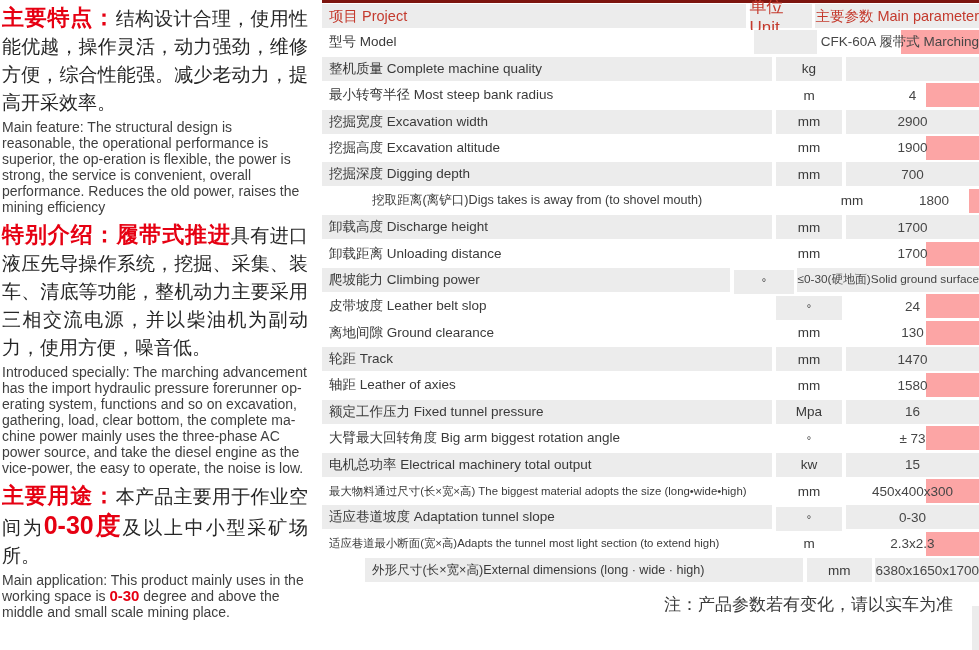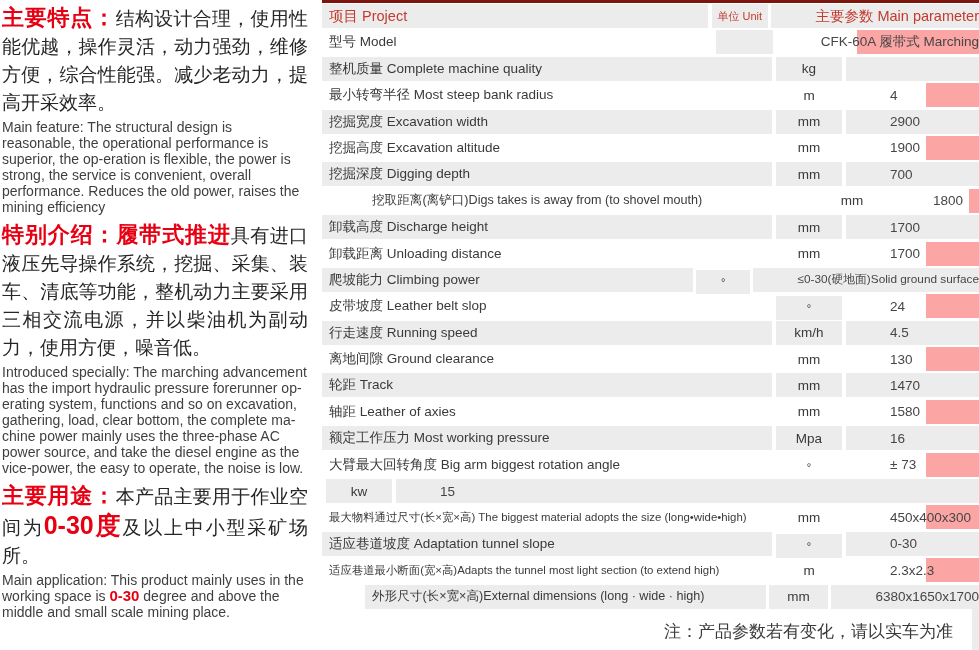--- a/index.html
+++ b/index.html
@@ -21,33 +21,33 @@
   .top-line{height:2.5px;background:#7d150f;margin-bottom:1.5px;}
   .t-row{display:flex;height:24px;margin-bottom:2.4px;}
   .cell{display:flex;align-items:center;}
   .c-project{width:450px;background:#fff;padding-left:7px;box-sizing:border-box;
              font-size:13.5px;color:#3a3a3a;white-space:nowrap;overflow:visible;}
   .c-gap{width:4px;background:#fff;}
   .c-unit{width:66px;background:#fff;justify-content:center;
           font-size:13.5px;color:#3a3a3a;}
   .c-param{flex:1;background:#fca5a5;position:relative;justify-content:center;}
   .p-left{position:absolute;left:0;top:0;bottom:0;width:80px;background:#fff;display:none;}
-  .p-val{position:relative;z-index:1;width:100%;
-         font-size:13.5px;color:#464646;white-space:nowrap;padding-left:44px;}
+  .p-val{position:relative;z-index:1;width:100%;text-align:center;
+         font-size:13.5px;color:#464646;white-space:nowrap;}
   
   .t-row.shaded .c-project,
   .t-row.shaded .c-unit,
   .t-row.shaded .c-param{background:#ececec;}
   .t-row.light .p-left{display:block;}
   
   .t-row.unit-shaded .c-unit{background:#ececec;}
   
   .t-row.header .c-project,.t-row.header .c-unit,.t-row.header .c-param{background:#ececec;}
   .t-row.header .c-project{color:#c43a2d;font-size:14.5px;}
-  .t-row.header .c-unit{color:#c43a2d;font-size:11px;}
+  .t-row.header .c-unit{color:#c43a2d;font-size:17px;}
   .t-row.header .p-val{color:#c43a2d;font-size:14.5px;}
   
   .c-project.mid{font-size:12.6px;margin-left:43px;}
   .c-project.small{font-size:11.4px;}
   .p-val.small{font-size:11.8px;}
   .c-unit.deg{font-size:11px;position:relative;top:2px;}
 
   .table-note{margin-top:11px;padding-right:26px;text-align:right;
               font-size:17px;color:#3a3a3a;font-weight:500;}
   .edge-strip{position:absolute;right:0;top:606px;width:7px;height:44px;background:#ececec;}
@@ -194,30 +194,20 @@
     <div class="cell c-project">皮带坡度 Leather belt slop</div>
     <div class="c-gap"></div>
     <div class="cell c-unit deg">°</div>
     <div class="c-gap"></div>
     <div class="cell c-param">
       <span class="p-left"></span>
       <span class="p-val">24</span>
     </div>
   </div>
 
-  <div class="t-row shaded">
-    <div class="cell c-project">行走速度 Running speed</div>
-    <div class="c-gap"></div>
-    <div class="cell c-unit">km/h</div>
-    <div class="c-gap"></div>
-    <div class="cell c-param">
-
-      <span class="p-val">4.5</span>
-    </div>
-  </div>
 
   <div class="t-row light">
     <div class="cell c-project">离地间隙 Ground clearance</div>
     <div class="c-gap"></div>
     <div class="cell c-unit">mm</div>
     <div class="c-gap"></div>
     <div class="cell c-param">
       <span class="p-left"></span>
       <span class="p-val">130</span>
     </div>
@@ -239,21 +229,21 @@
     <div class="c-gap"></div>
     <div class="cell c-unit">mm</div>
     <div class="c-gap"></div>
     <div class="cell c-param">
       <span class="p-left"></span>
       <span class="p-val">1580</span>
     </div>
   </div>
 
   <div class="t-row shaded">
-    <div class="cell c-project">额定工作压力 Most working pressure</div>
+    <div class="cell c-project">额定工作压力 Fixed tunnel pressure</div>
     <div class="c-gap"></div>
     <div class="cell c-unit">Mpa</div>
     <div class="c-gap"></div>
     <div class="cell c-param">
 
       <span class="p-val">16</span>
     </div>
   </div>
 
   <div class="t-row light">
@@ -261,20 +251,21 @@
     <div class="c-gap"></div>
     <div class="cell c-unit deg">°</div>
     <div class="c-gap"></div>
     <div class="cell c-param">
       <span class="p-left"></span>
       <span class="p-val">± 73</span>
     </div>
   </div>
 
   <div class="t-row shaded">
+    <div class="cell c-project">电机总功率 Electrical machinery total output</div>
     <div class="c-gap"></div>
     <div class="cell c-unit">kw</div>
     <div class="c-gap"></div>
     <div class="cell c-param">
 
       <span class="p-val">15</span>
     </div>
   </div>
 
   <div class="t-row light">

